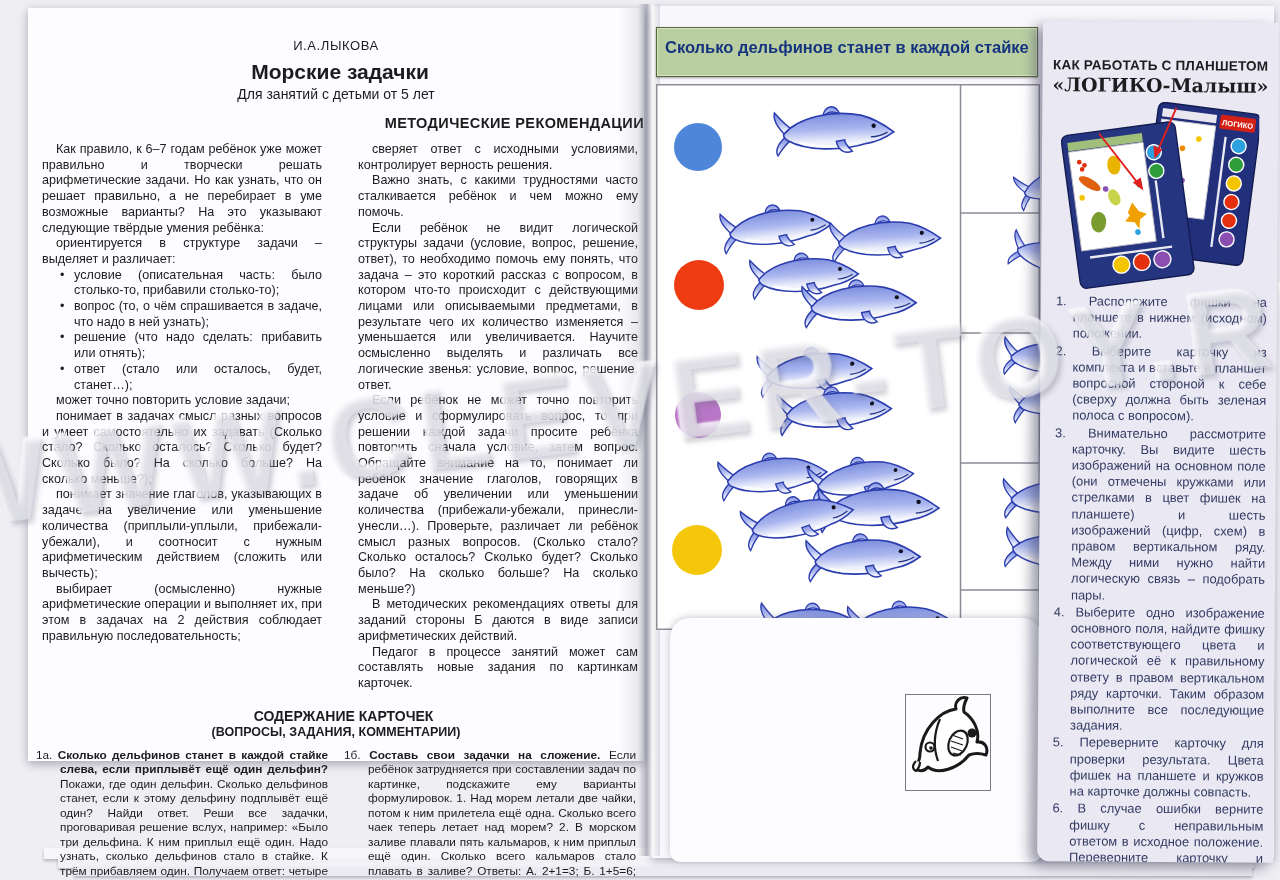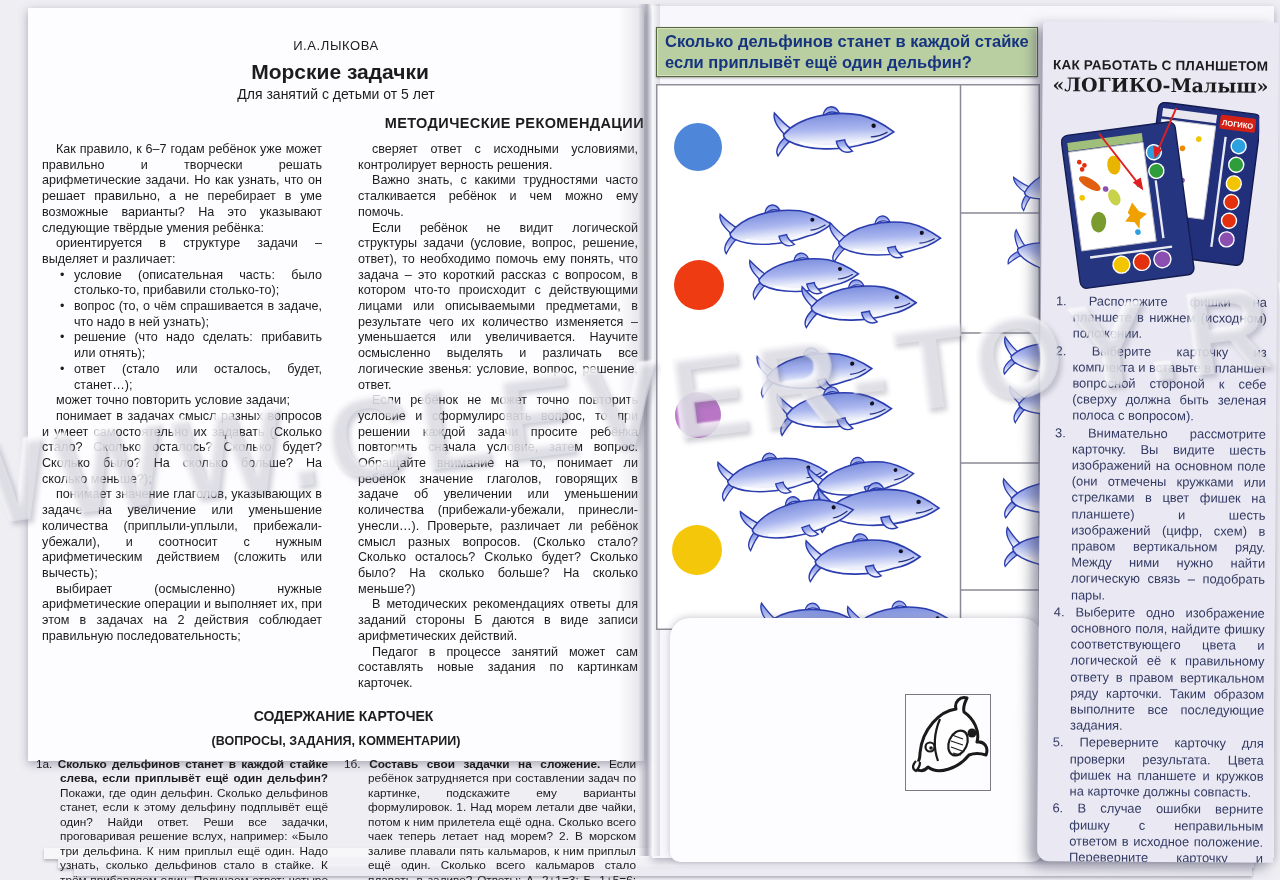--- a/index.html
+++ b/index.html
@@ -20,38 +20,38 @@
   .lp-author{margin-top:30px;text-align:center;font-size:13px;letter-spacing:.6px;}
   .lp-title{margin-top:7px;text-align:center;font-size:21px;font-weight:bold;padding-left:8px;}
   .lp-subtitle{margin-top:2px;text-align:center;font-size:14px;}
   .lp-heading{margin-top:13px;text-align:right;font-size:14.5px;font-weight:bold;letter-spacing:.4px;}
   .lp-cols{display:flex;gap:36px;margin-top:11px;padding:0 6px 0 14px;}
   .col{width:295px;font-size:12.6px;line-height:15.7px;text-align:justify;}
   .col .p{text-indent:14px;}
   .col .b{position:relative;padding-left:32px;}
   .col .b::before{content:"•";position:absolute;left:18px;top:0;}
   .contents-head{margin-top:16px;text-align:center;font-size:14px;font-weight:bold;padding-left:15px;}
-  .contents-sub{text-align:center;font-size:12.5px;font-weight:bold;margin-top:10px;}
+  .contents-sub{text-align:center;font-size:12.5px;font-weight:bold;margin-top:1px;}
   .contents-cols{display:flex;gap:16px;margin-top:9px;padding:0 8px 0 8px;}
   .c-item{width:50%;font-size:11.8px;line-height:14.5px;text-align:justify;
           padding-left:24px;text-indent:-24px;}
   .c-num{font-weight:normal;}
   .c-bold{font-weight:bold;margin-top:18px;}
 
   
   .right-page{position:absolute;left:652px;top:6px;width:622px;height:852px;
               background:#f8f7fb;box-shadow:0 3px 8px rgba(60,60,85,.35);}
   .gutter{position:absolute;left:638px;top:4px;width:22px;height:852px;z-index:5;
       background:linear-gradient(90deg,rgba(0,0,0,0),rgba(80,80,105,.38) 40%,rgba(255,255,255,.55) 62%,rgba(120,120,145,.22));}
 
   
   .question-bar{position:absolute;left:656px;top:27px;width:382px;height:50px;z-index:8;
       background:#b9cfa2;border:1px solid #55673f;box-sizing:border-box;
       box-shadow:inset 0 0 0 1px #d8e5c1,0 1px 2px rgba(0,0,0,.35);
-      color:#15337f;font-weight:bold;font-size:16.5px;line-height:21px;padding:3px 8px;}
+      color:#15337f;font-weight:bold;font-size:16.5px;line-height:21px;padding:9px 8px;}
 
   
   .dolphin-card{position:absolute;left:656px;top:84px;width:384px;height:546px;z-index:7;background:#fff;}
   .dolphin-card svg{display:block;overflow:hidden;}
 
   
   .answer-card{position:absolute;left:670px;top:618px;width:372px;height:244px;z-index:12;
       background:#fdfdff;border-radius:20px 20px 10px 10px;
       box-shadow:0 -1px 7px rgba(80,80,105,.3);}
   .fish-box{position:absolute;left:235px;top:76px;width:86px;height:97px;
@@ -124,21 +124,20 @@
     <div class="c-item"><span class="c-num">1а.</span> <span class="c-bold">Сколько дельфинов станет в каждой стайке слева, если приплывёт ещё один дельфин?</span> <span class="c-text">Покажи, где один дельфин. Сколько дельфинов станет, если к этому дельфину подплывёт ещё один? Найди ответ. Реши все задачки, проговаривая решение вслух, например: «Было три дельфина. К ним приплыл ещё один. Надо узнать, сколько дельфинов стало в стайке. К трём прибавляем один. Получаем ответ: четыре дельфина».</span></div>
         <div class="c-item"><span class="c-num">1б.</span> <span class="c-bold">Составь свои задачки на сложение.</span> <span class="c-text">Если ребёнок затрудняется при составлении задач по картинке, подскажите ему варианты формулировок. 1. Над морем летали две чайки, потом к ним прилетела ещё одна. Сколько всего чаек теперь летает над морем? 2. В морском заливе плавали пять кальмаров, к ним приплыл ещё один. Сколько всего кальмаров стало плавать в заливе? Ответы: А. 2+1=3; Б. 1+5=6; В. 4+1=5; Г. 1+3=4.</span></div>
       </div>
     <div class="fold"></div>
   </div>
 
   <div class="gutter"></div>
 
   <div class="question-bar">
     <div>Сколько дельфинов станет в каждой стайке</div>
-    <div>если приплывёт ещё один дельфин?</div>
   </div>
 
   <div class="dolphin-card">
     <svg id="card-svg" width="384" height="546" viewBox="0 0 384 546" xmlns="http://www.w3.org/2000/svg">
         <defs>
 <linearGradient id="dg" x1="0" y1="0" x2="0" y2="1">
 <stop offset="0" stop-color="#7d8fde"></stop>
             <stop offset=".45" stop-color="#aab6ef"></stop>
             <stop offset=".8" stop-color="#eef1fb"></stop>
 </linearGradient>

